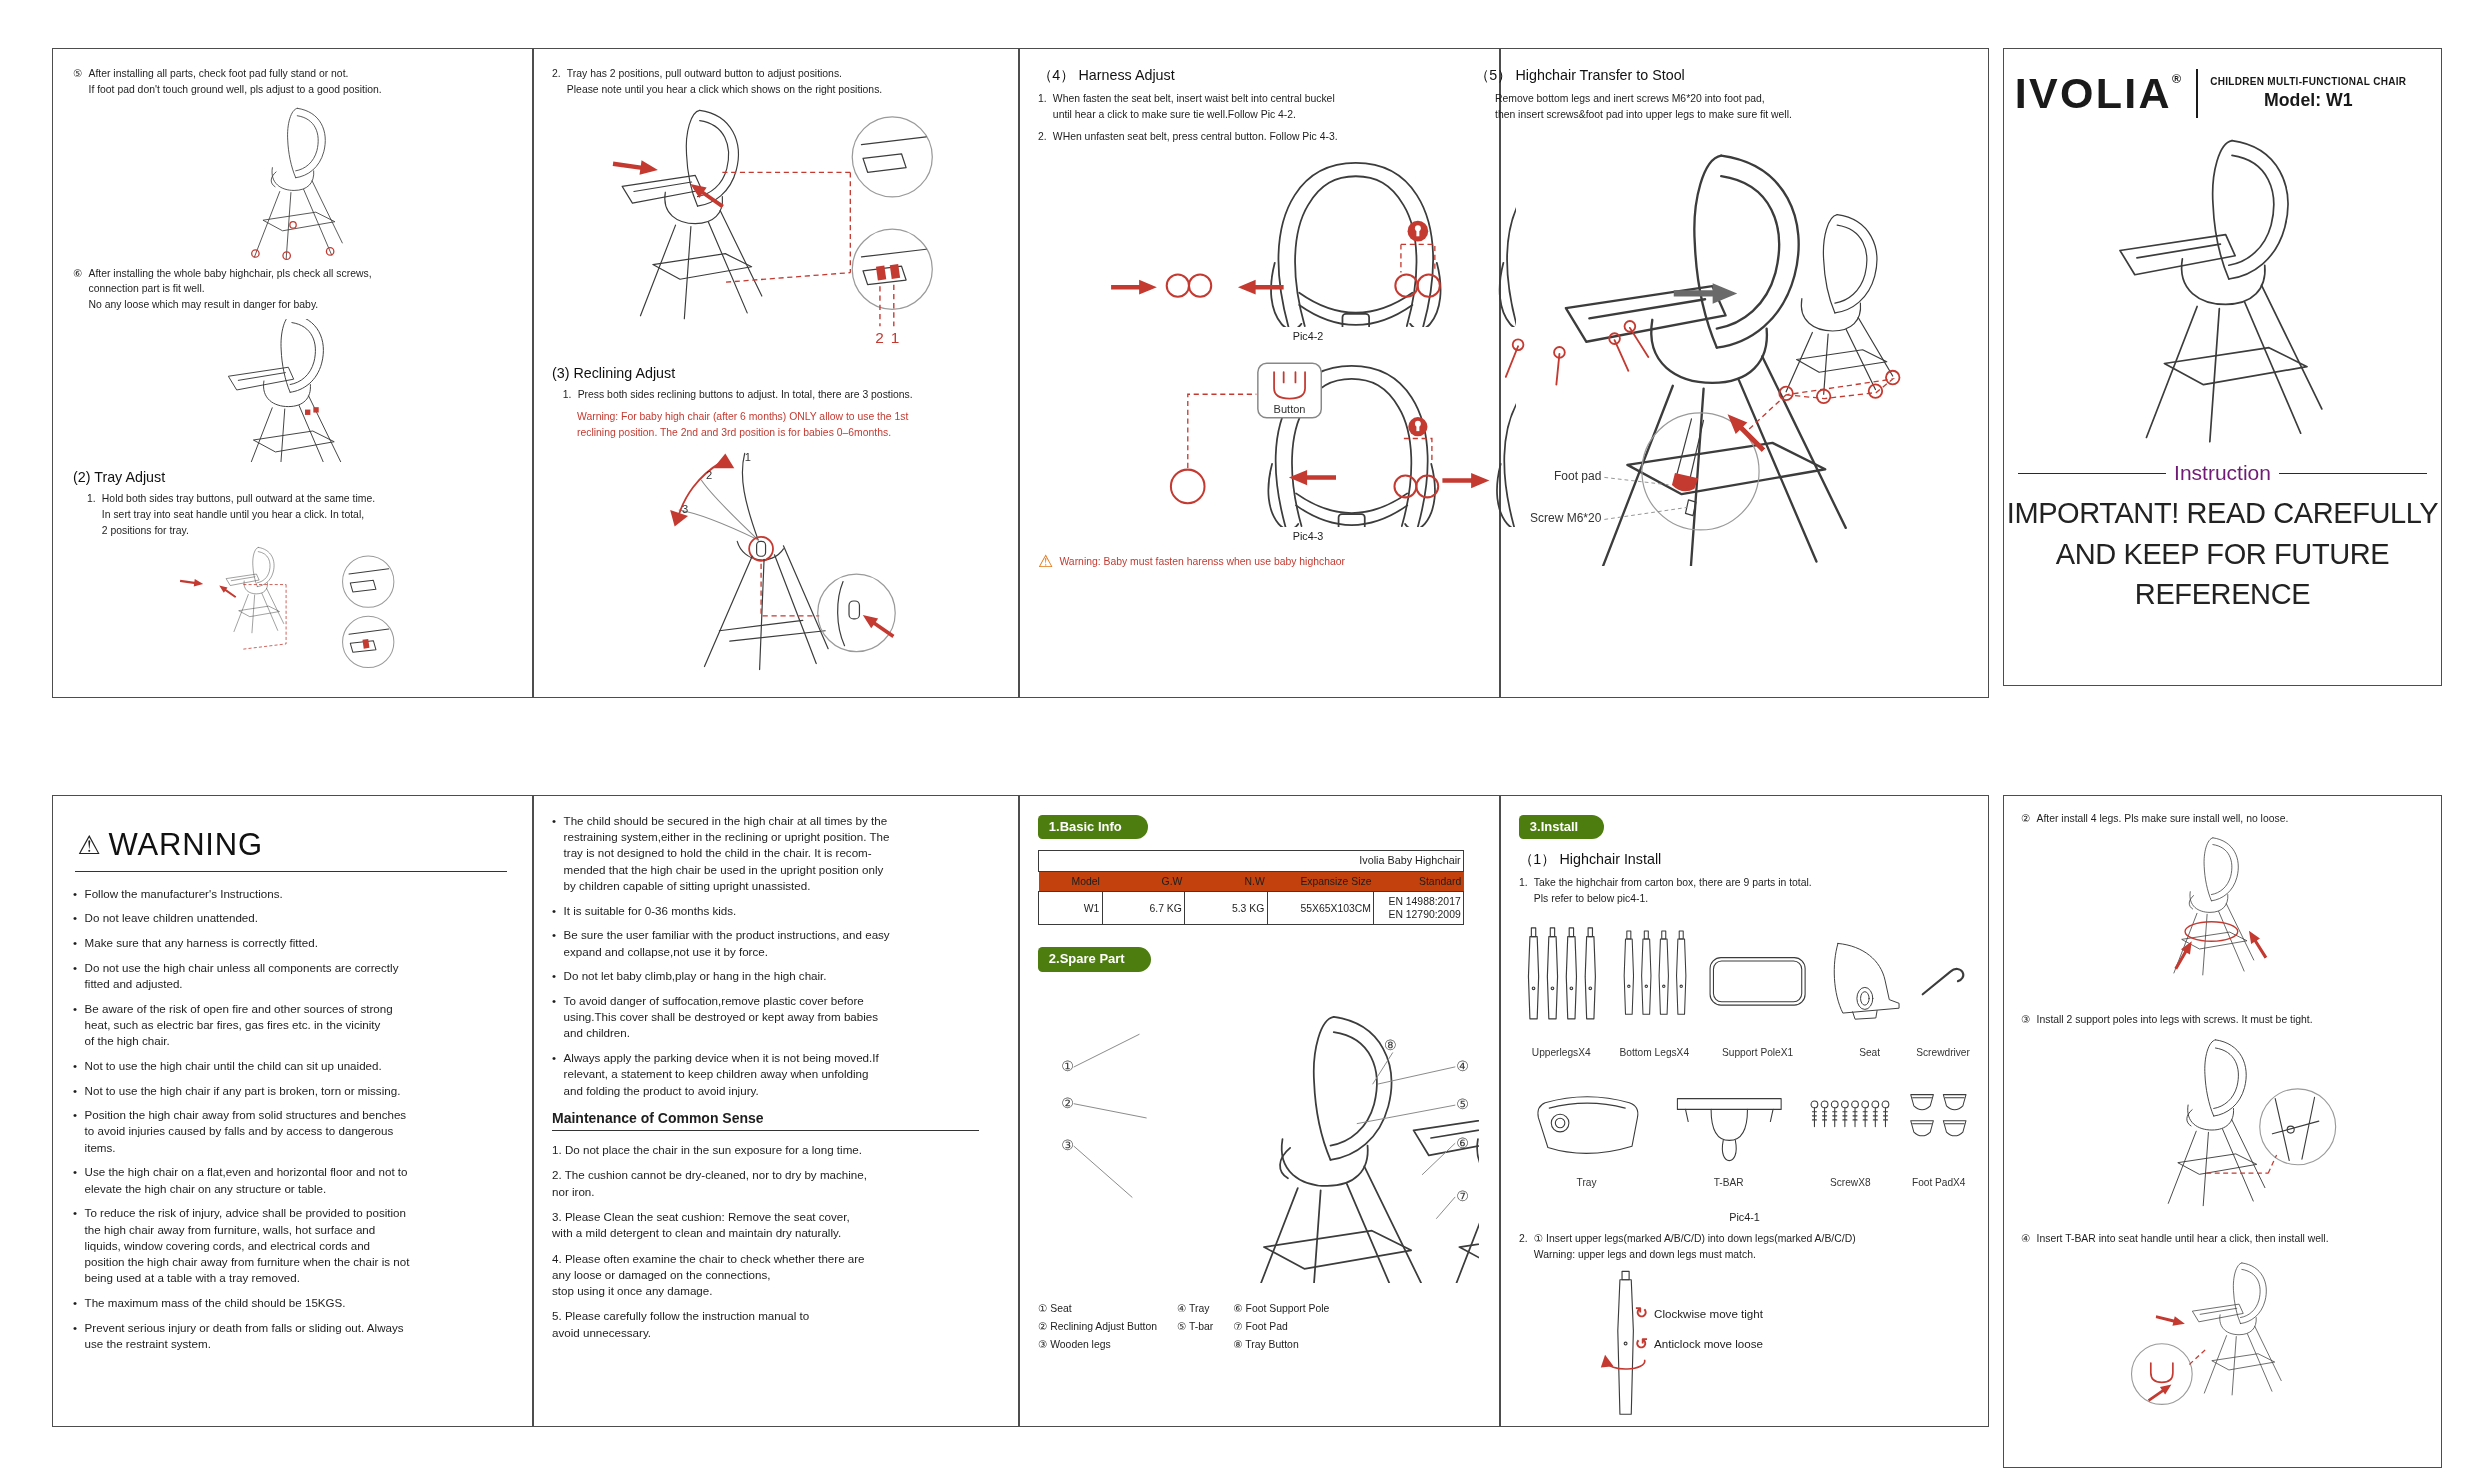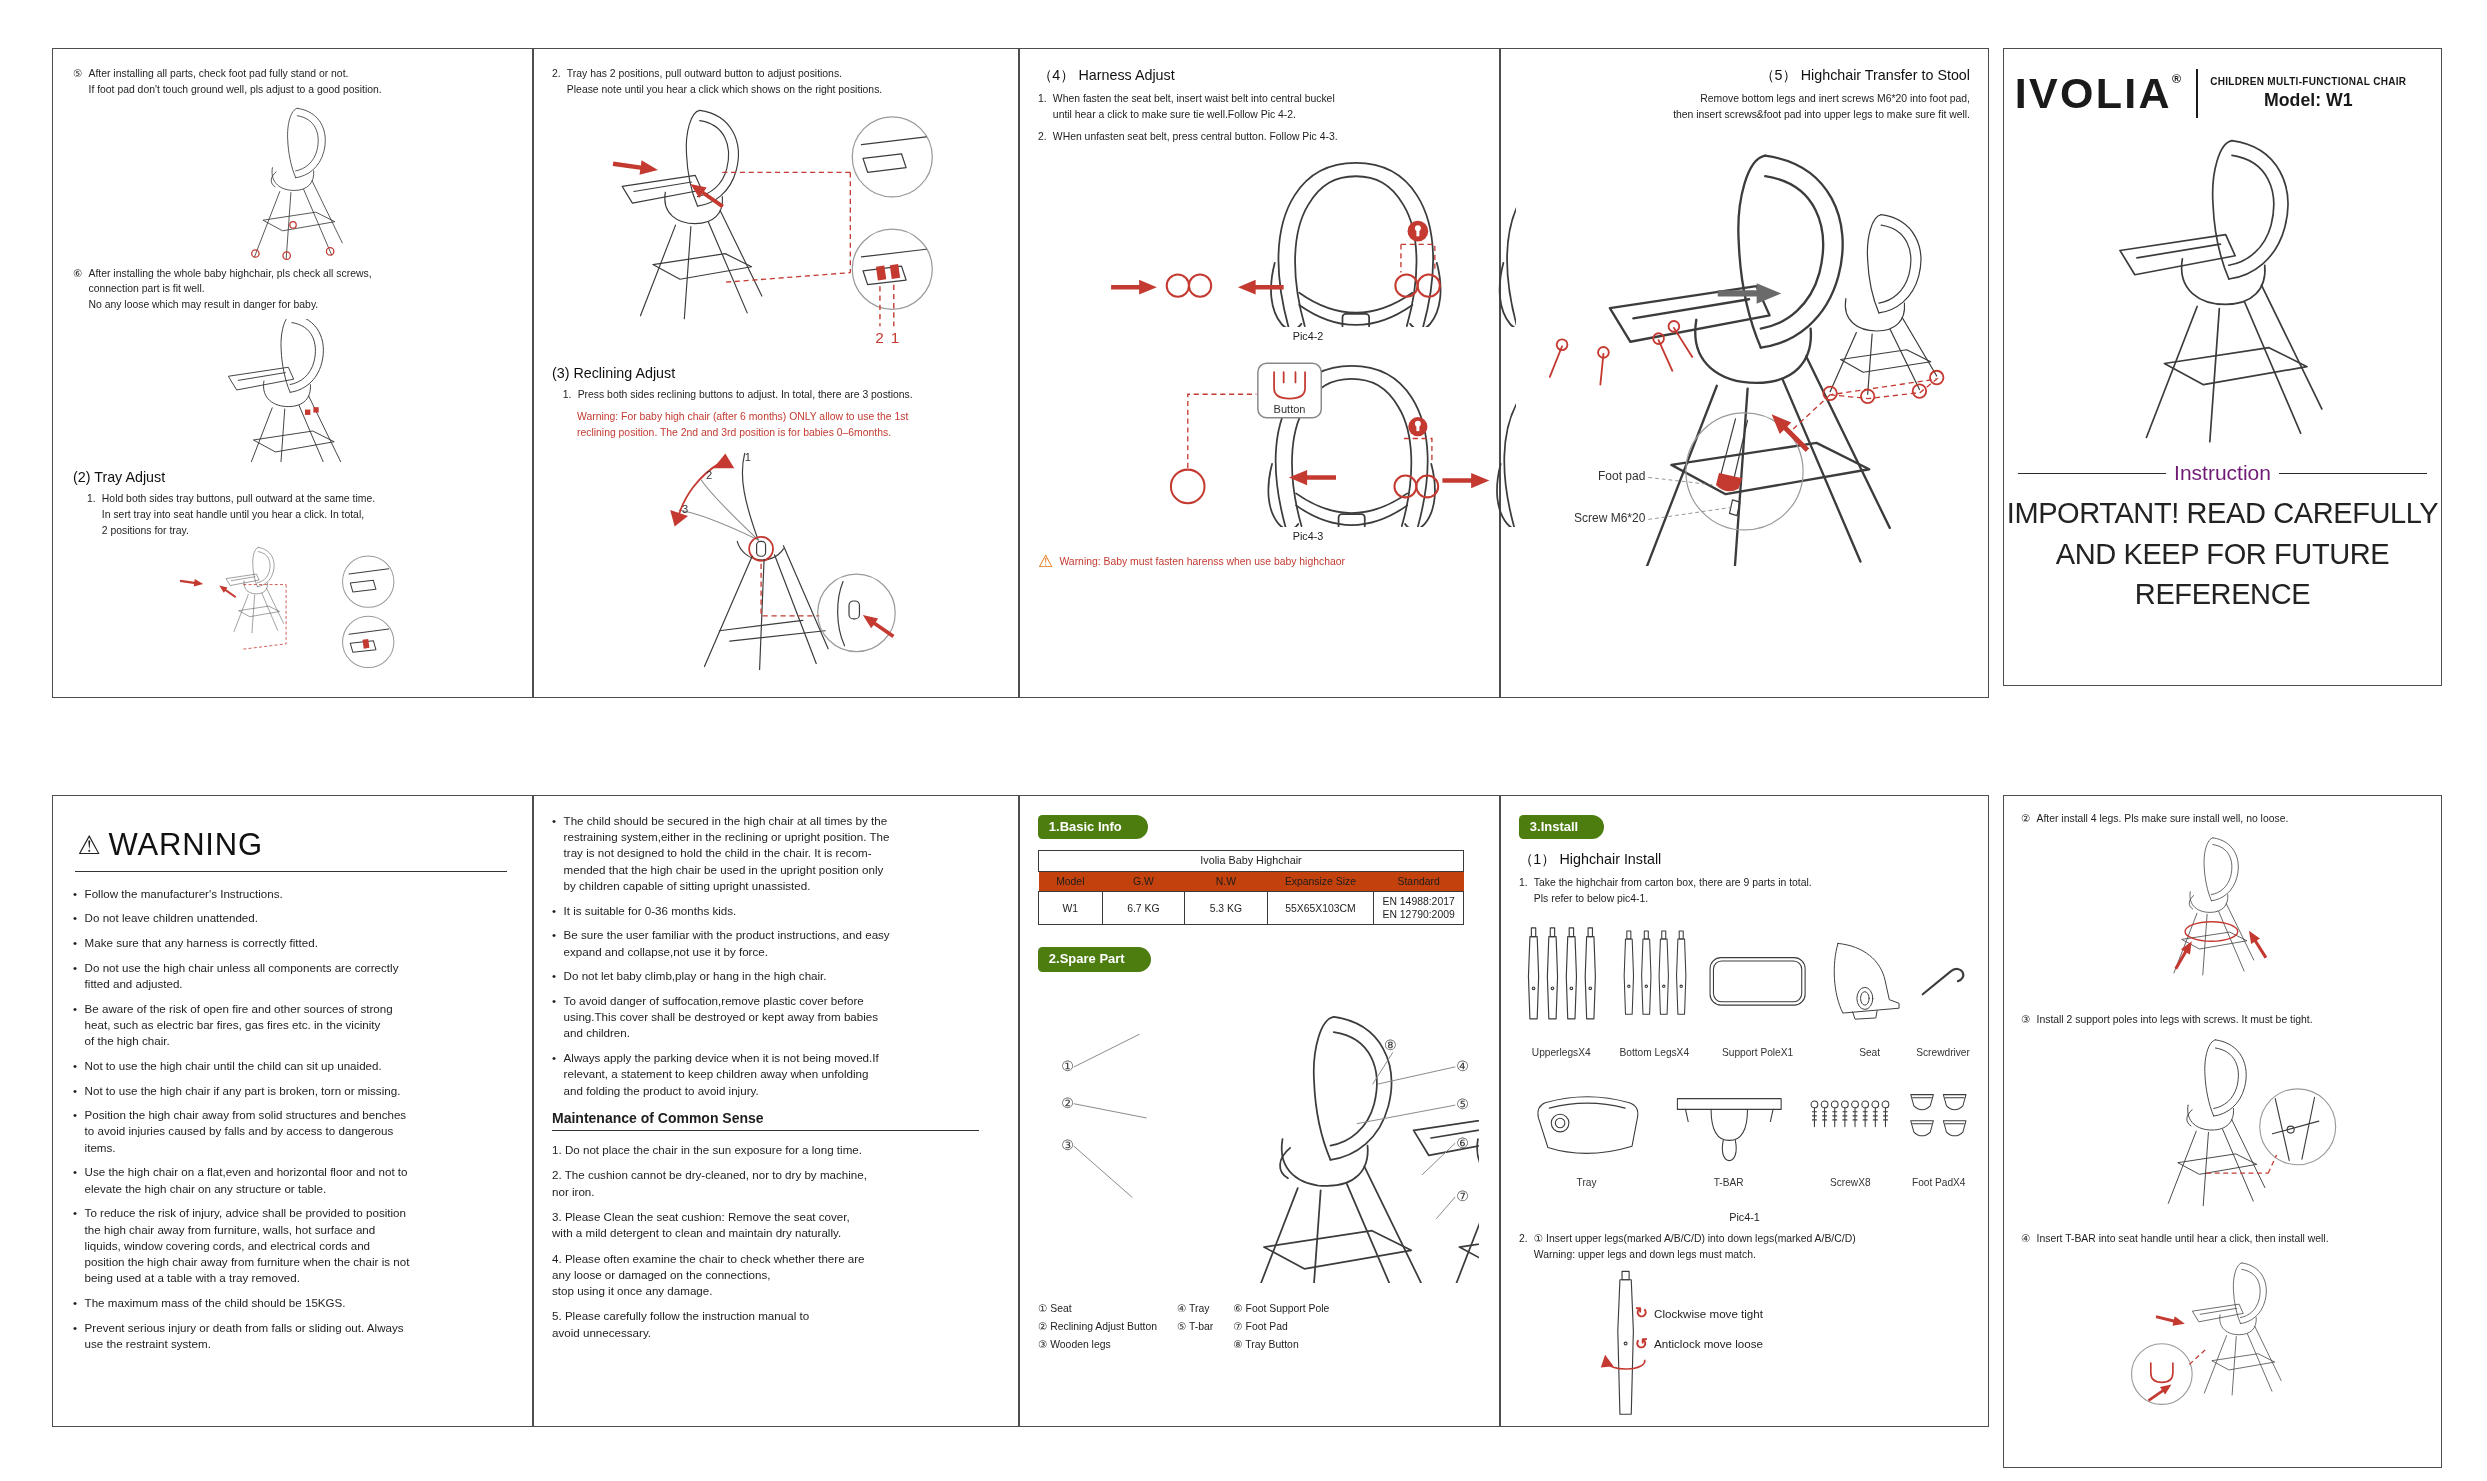--- a/index.html
+++ b/index.html
@@ -34,21 +34,21 @@
   .blt{position:relative;padding-left:11.6px;margin:0 0 8.5px 0;font-size:11.6px;line-height:1.4;white-space:pre-line;}
   .blt::before{content:"•";position:absolute;left:0;top:0;}
   .mnt-head{font-size:14px;font-weight:bold;border-bottom:1.5px solid #333;
             padding-bottom:4.6px;margin:10.8px 0 10.8px 0;width:96%;}
   .mnt-item{font-size:11.6px;line-height:1.4;white-space:pre-line;margin:0 0 9.2px 0;}
   
   .pill{display:inline-block;background:#4d7c0f;color:#fff;font-size:13px;font-weight:bold;
         padding:4.6px 26px 5.4px 10.8px;border-radius:6.2px 17px 17px 6.2px;margin:1.5px 0 9.2px 0;}
   
   table.bi{border-collapse:collapse;width:426px;font-size:10.4px;margin:1.5px 0 20px 0;}
-  table.bi td{border:1.2px solid #3a3a3a;text-align:center;padding:3.1px 2.3px;white-space:pre-line;line-height:1.25;}
+  table.bi td{border:1.2px solid #3a3a3a;text-align:right;padding:3.1px 2.3px;white-space:pre-line;line-height:1.25;}
   table.bi tr.ttl td{border-bottom:none;font-size:10.8px;}
   table.bi tr.hdr td{background:#c2410c;border-left:none;border-right:none;}
   
   .legend{display:flex;gap:20px;font-size:10.4px;margin-top:19px;}
   .legend .lg-col{display:flex;flex-direction:column;gap:6.2px;}
   
   .logo-row{display:flex;align-items:center;gap:12.3px;margin:20px 7.7px 4.6px 10.8px;}
   .brand{font-size:43px;font-weight:bold;letter-spacing:2.3px;color:#1a1a1a;display:flex;align-items:flex-start;}
   .reg{font-size:12.3px;margin-top:3.1px;}
   .logo-bar{width:2.3px;height:49px;background:#1a1a1a;}
@@ -351,21 +351,21 @@
             </g>
         </svg>
       </div>
       <div class="cap">Pic4-3</div>
       <div class="warn-line">
         <span class="tri-orange">⚠</span>
         <span class="t red">Warning: Baby must fasten harenss when use baby highchaor</span>
       </div>
     </div>
 
-    <div class="col" style="left:1446px;width:491px;text-align:right;">
+    <div class="col" style="left:1402px;width:491px;">
       <div class="title" style="margin-top:0;">（5） Highchair Transfer to Stool</div>
       <div class="t" style="padding-left:20px;">Remove bottom legs and inert screws M6*20 into foot pad,
 then insert screws&amp;foot pad into upper legs to make sure fit well.</div>
       <div class="fig" style="margin-top:12.3px;">
         <svg width="452" height="431" viewBox="0 0 600 574">
           <g transform="translate(4,8) scale(1.02)">
             <use href="#sym-chair"></use>
             <path class="rl" d="M52 268 L36 308 M106 278 L102 318 M178 260 L196 300 M198 244 L222 282" stroke-width="9"></path>
             <circle class="rl" cx="52" cy="266" r="7" stroke-width="4"></circle>
             <circle class="rl" cx="106" cy="276" r="7" stroke-width="4"></circle>

